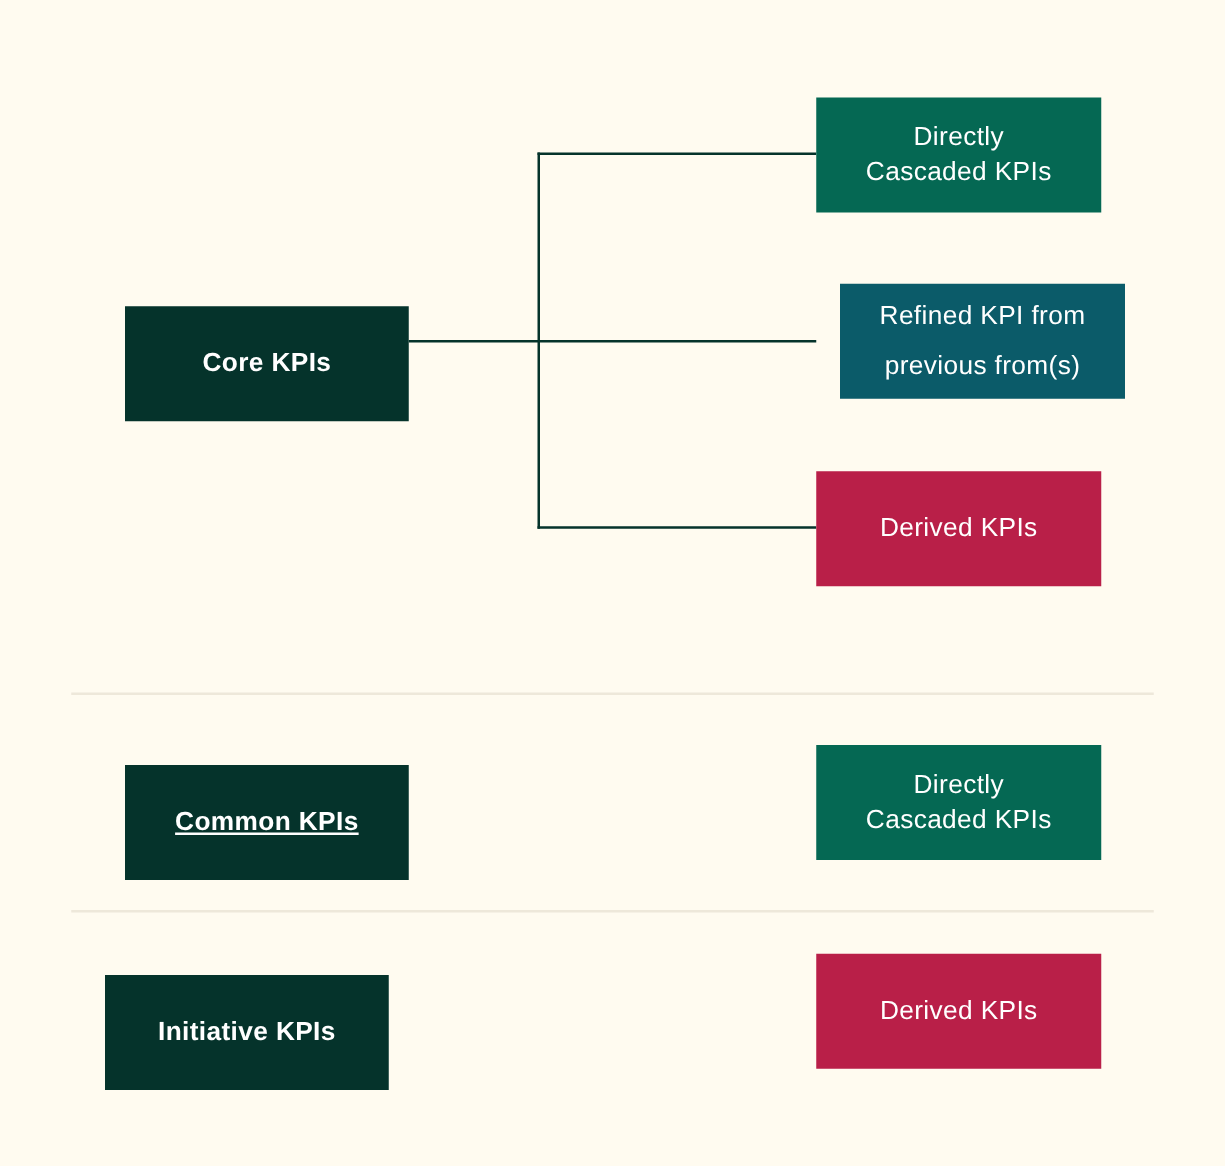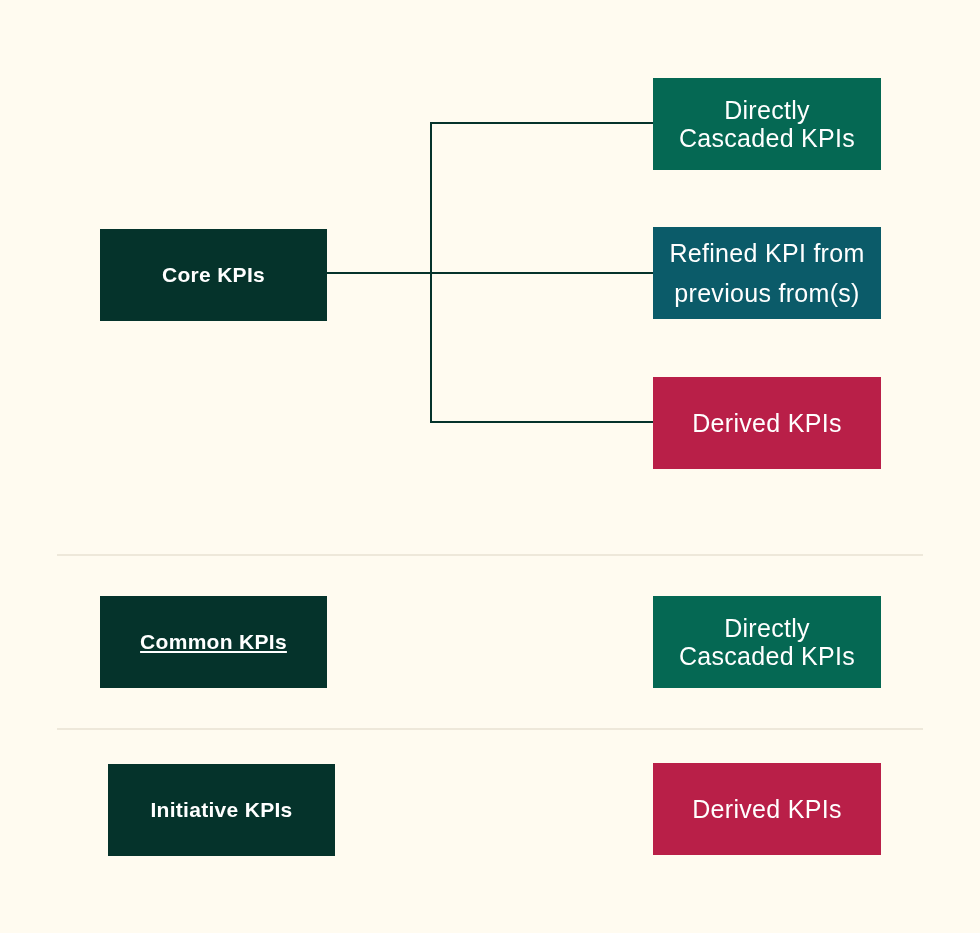--- a/index.html
+++ b/index.html
@@ -14,30 +14,30 @@
   .box {
     position: absolute;
     display: flex;
     flex-direction: column;
     align-items: center;
     justify-content: center;
     text-align: center;
     color: #FFFFFF;
     z-index: 2;
   }
-  .box.source { width: 227px; height: 92px; }
+  .box.source { width: 227px; height: 92px; margin-top: 16px; }
   .box.target { width: 228px; height: 92px; }
   .box .label {
     font-size: 21px;
     font-weight: 700;
     letter-spacing: 0.3px;
     line-height: 28px;
   }
   .box .tline {
-    font-size: 25px;
+    font-size: 21px;
     font-weight: 400;
     letter-spacing: 0.3px;
     line-height: 28px;
     white-space: nowrap;
     text-align: center;
   }
   .line { position: absolute; z-index: 1; }
   .divider { position: absolute; left: 57px; width: 866px; height: 2px; z-index: 1; }
 </style>
 </head>
@@ -55,39 +55,39 @@
 
   <div class="box source" style="left: 100px; top: 229px; background-color: rgb(5, 51, 43);">
     <span class="label">Core KPIs</span>
   </div>
 
   <div class="box target" style="left: 653px; top: 78px; background-color: rgb(5, 104, 83);">
     <span class="tline">Directly</span>
     <span class="tline">Cascaded KPIs</span>
   </div>
 
-  <div class="box target" style="left: 653px; top: 227px; background-color: rgb(11, 91, 105); gap: 12px;">
+  <div class="box target" style="left: 672px; top: 227px; background-color: rgb(11, 91, 105); gap: 12px;">
     <span class="tline">Refined KPI from</span>
     <span class="tline">previous from(s)</span>
   </div>
 
   <div class="box target" style="left: 653px; top: 377px; background-color: rgb(185, 31, 72);">
     <span class="tline">Derived KPIs</span>
   </div>
 
   <div class="box source" style="left: 100px; top: 596px; background-color: rgb(5, 51, 43); text-decoration: underline;">
     <span class="label">Common KPIs</span>
   </div>
 
   <div class="box target" style="left: 653px; top: 596px; background-color: rgb(5, 104, 83);">
     <span class="tline">Directly</span>
     <span class="tline">Cascaded KPIs</span>
   </div>
 
-  <div class="box source" style="left: 108px; top: 764px; background-color: rgb(5, 51, 43);">
+  <div class="box source" style="left: 84px; top: 764px; background-color: rgb(5, 51, 43);">
     <span class="label">Initiative KPIs</span>
   </div>
 
   <div class="box target" style="left: 653px; top: 763px; background-color: rgb(185, 31, 72);">
     <span class="tline">Derived KPIs</span>
   </div>
 
 </div>
 
 </body></html>

